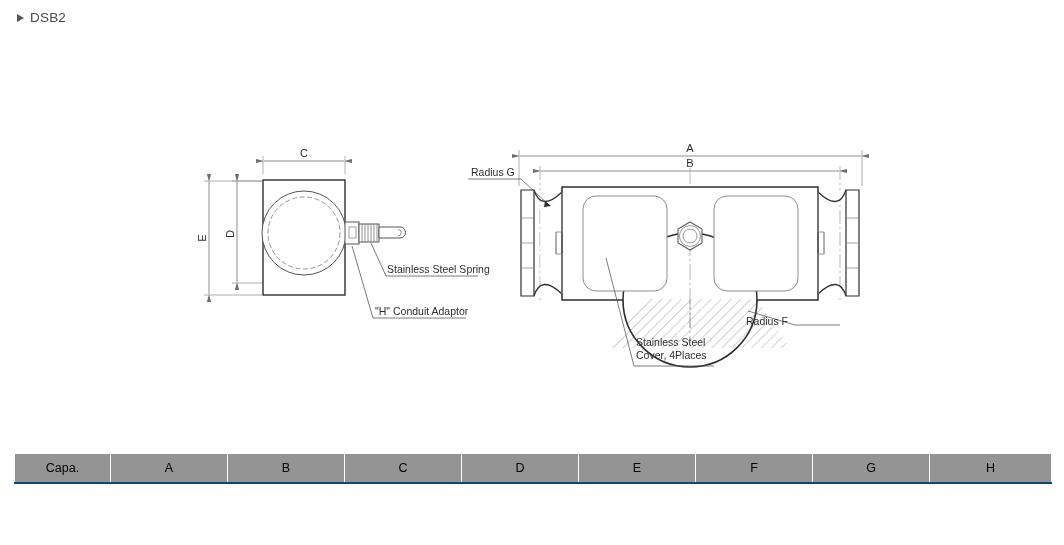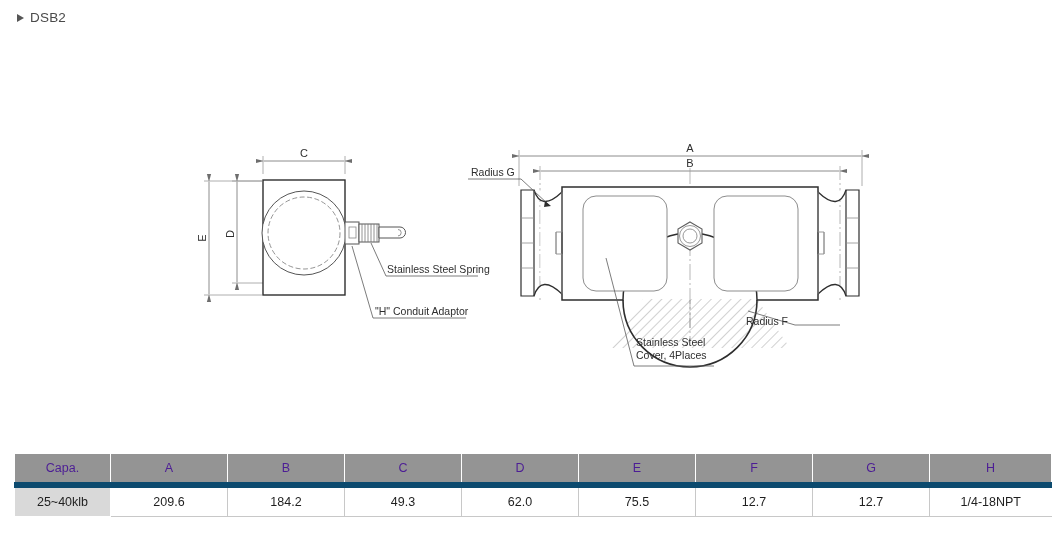--- a/index.html
+++ b/index.html
@@ -72,24 +72,24 @@
     text-align: center;
     vertical-align: middle;
     padding: 0;
     height: 28px;
     border: 1px solid #ffffff;
     color: #1f1f1f;
     font-weight: normal;
   }
   table#spec-table thead th {
     background: #949494;
-    color: #4c1d95;
+    color: #000000;
     font-size: 12.5px;
     border-right: 1px solid #ffffff;
-    border-bottom: 6px solid #0c4a6e;
+    border-bottom: 2px solid #0c4a6e;
   }
   table#spec-table tbody td {
     background: #ffffff;
     border: 1px solid #c8c8c8;
     border-left: none;
     border-right: none;
   }
   table#spec-table tbody td + td {
     border-left: 1px solid #c8c8c8;
   }
@@ -306,26 +306,15 @@
         <th>B</th>
         <th>C</th>
         <th>D</th>
         <th>E</th>
         <th>F</th>
         <th>G</th>
         <th>H</th>
       </tr>
     </thead>
     <tbody>
-      <tr>
-        <td class="capa-cell">25~40klb</td>
-        <td>209.6</td>
-        <td>184.2</td>
-        <td>49.3</td>
-        <td>62.0</td>
-        <td>75.5</td>
-        <td>12.7</td>
-        <td>12.7</td>
-        <td>1/4-18NPT</td>
-      </tr>
     </tbody>
   </table>
 </div>
 
 </body></html>

